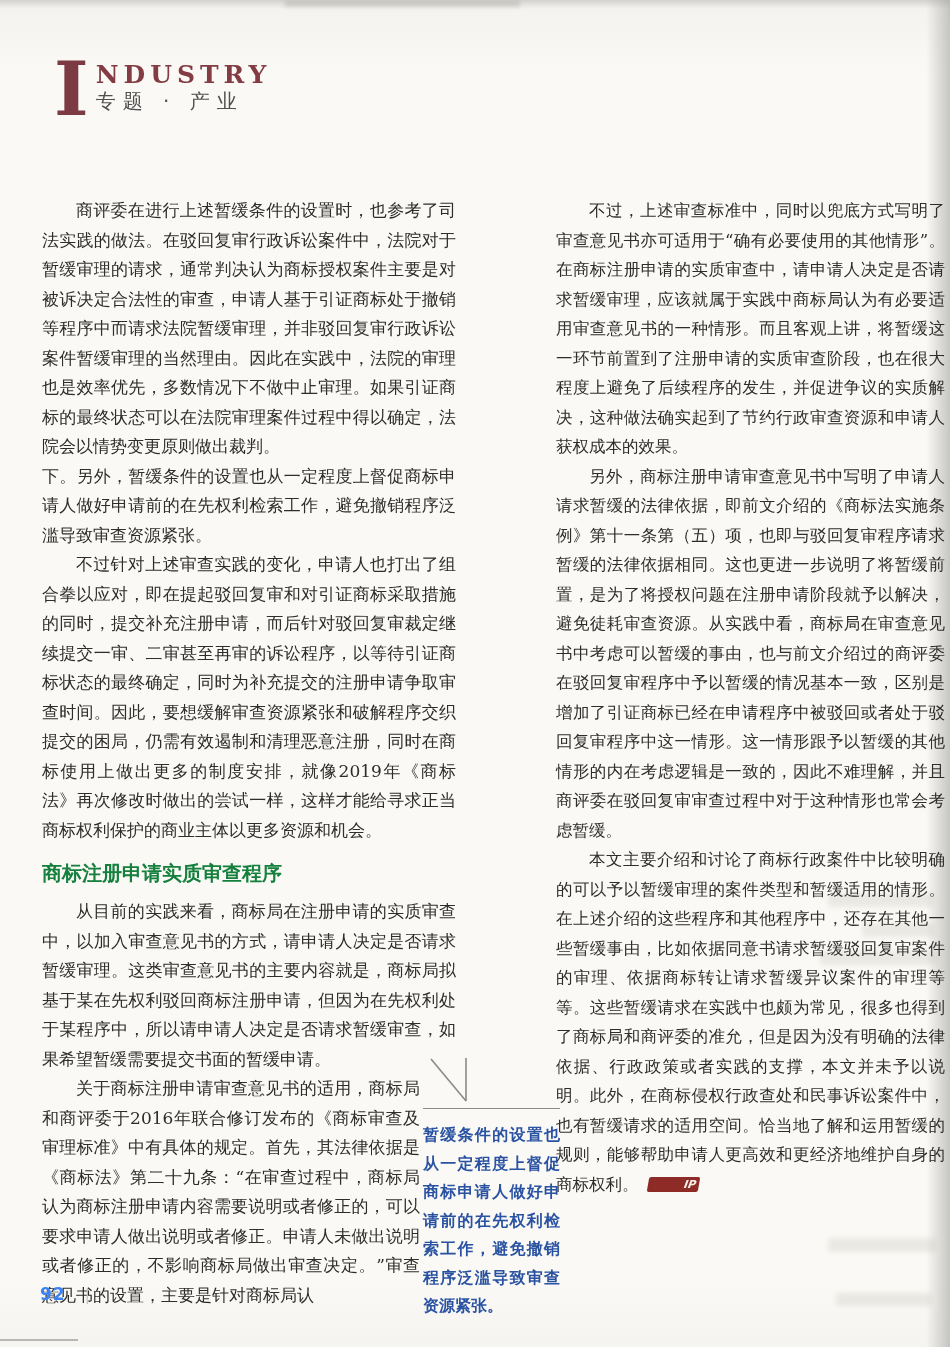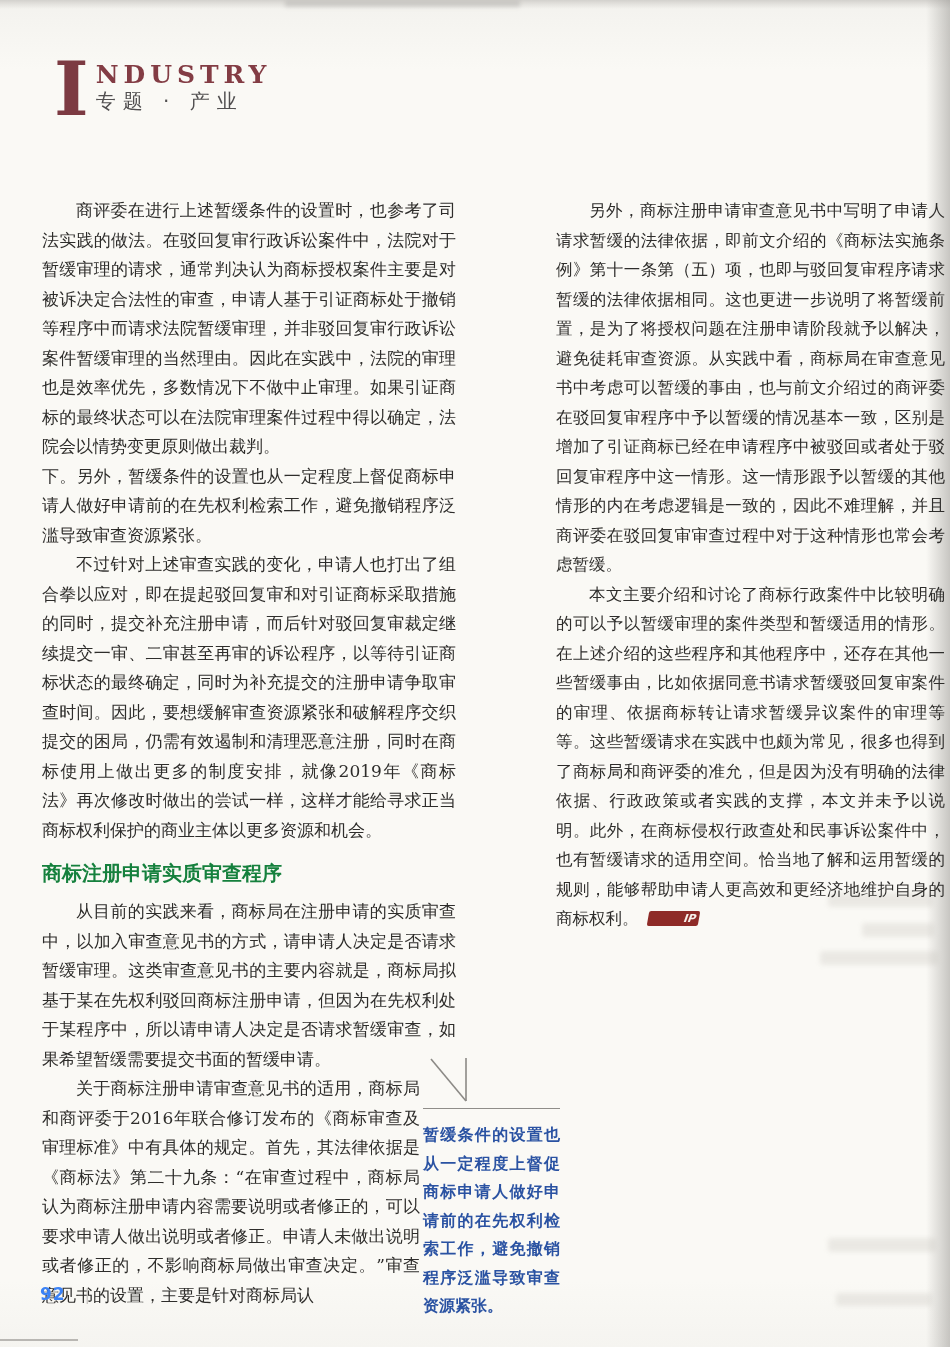--- a/index.html
+++ b/index.html
@@ -96,20 +96,21 @@
   <aside class="pullquote">
     <svg class="pq-arrow" width="42" height="48" viewBox="0 0 42 48">
       <line x1="2" y1="3" x2="37" y2="45" stroke="#8c8a86" stroke-width="1.6"></line>
       <line x1="37" y1="2" x2="37" y2="45" stroke="#8c8a86" stroke-width="1.6"></line>
     </svg>
     <div class="pq-rule"></div>
     <p class="pq-text">暂缓条件的设置也从一定程度上督促商标申请人做好申请前的在先权利检索工作，避免撤销程序泛滥导致审查资源紧张。</p>
   </aside>
 
   <section class="col col-right">
+    <p class="body indent">不过，上述审查标准中，同时以兜底方式写明了审查意见书亦可适用于“确有必要使用的其他情形”。在商标注册申请的实质审查中，请申请人决定是否请求暂缓审理，应该就属于实践中商标局认为有必要适用审查意见书的一种情形。而且客观上讲，将暂缓这一环节前置到了注册申请的实质审查阶段，也在很大程度上避免了后续程序的发生，并促进争议的实质解决，这种做法确实起到了节约行政审查资源和申请人获权成本的效果。</p>
     <p class="body indent">另外，商标注册申请审查意见书中写明了申请人请求暂缓的法律依据，即前文介绍的《商标法实施条例》第十一条第（五）项，也即与驳回复审程序请求暂缓的法律依据相同。这也更进一步说明了将暂缓前置，是为了将授权问题在注册申请阶段就予以解决，避免徒耗审查资源。从实践中看，商标局在审查意见书中考虑可以暂缓的事由，也与前文介绍过的商评委在驳回复审程序中予以暂缓的情况基本一致，区别是增加了引证商标已经在申请程序中被驳回或者处于驳回复审程序中这一情形。这一情形跟予以暂缓的其他情形的内在考虑逻辑是一致的，因此不难理解，并且商评委在驳回复审审查过程中对于这种情形也常会考虑暂缓。</p>
     <p class="body indent">
       <span>本文主要介绍和讨论了商标行政案件中比较明确的可以予以暂缓审理的案件类型和暂缓适用的情形。在上述介绍的这些程序和其他程序中，还存在其他一些暂缓事由，比如依据同意书请求暂缓驳回复审案件的审理、依据商标转让请求暂缓异议案件的审理等等。这些暂缓请求在实践中也颇为常见，很多也得到了商标局和商评委的准允，但是因为没有明确的法律依据、行政政策或者实践的支撑，本文并未予以说明。此外，在商标侵权行政查处和民事诉讼案件中，也有暂缓请求的适用空间。恰当地了解和运用暂缓的规则，能够帮助申请人更高效和更经济地维护自身的商标权利。</span>
       <span class="endmark">IP</span>
     </p>
   </section>
 
   <footer class="pagefoot">
     <span class="pagenum">92</span>
     <span class="pagebar">|</span>

